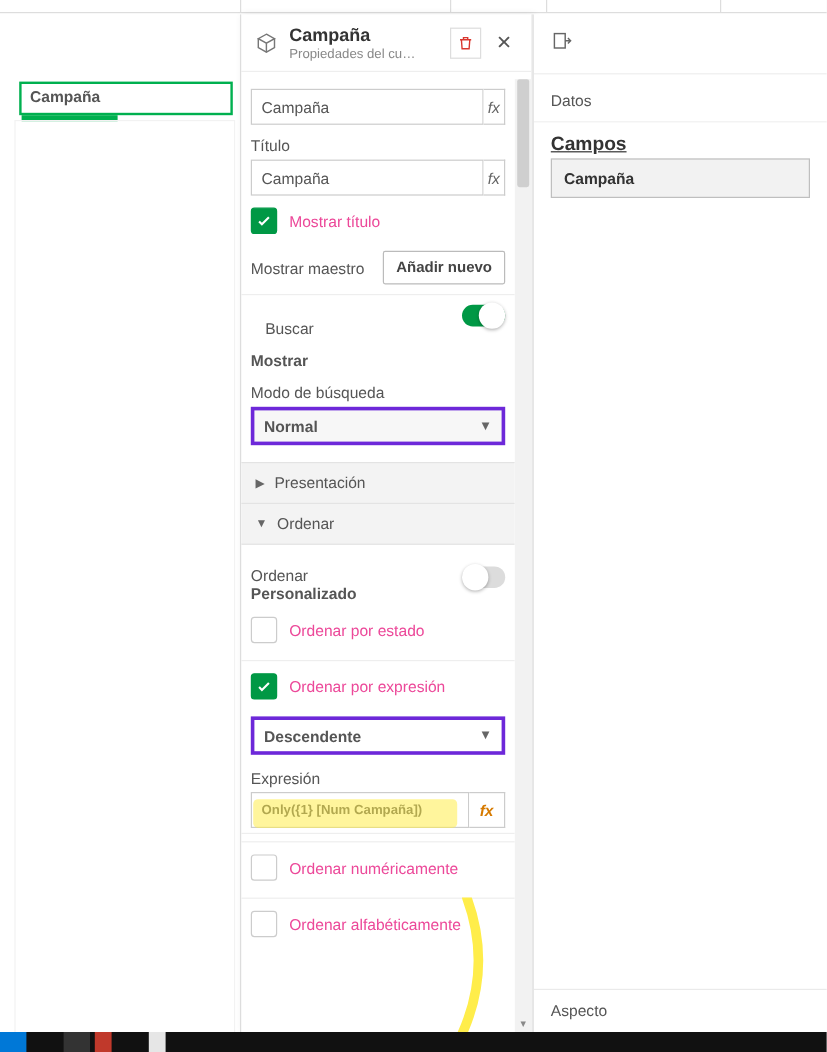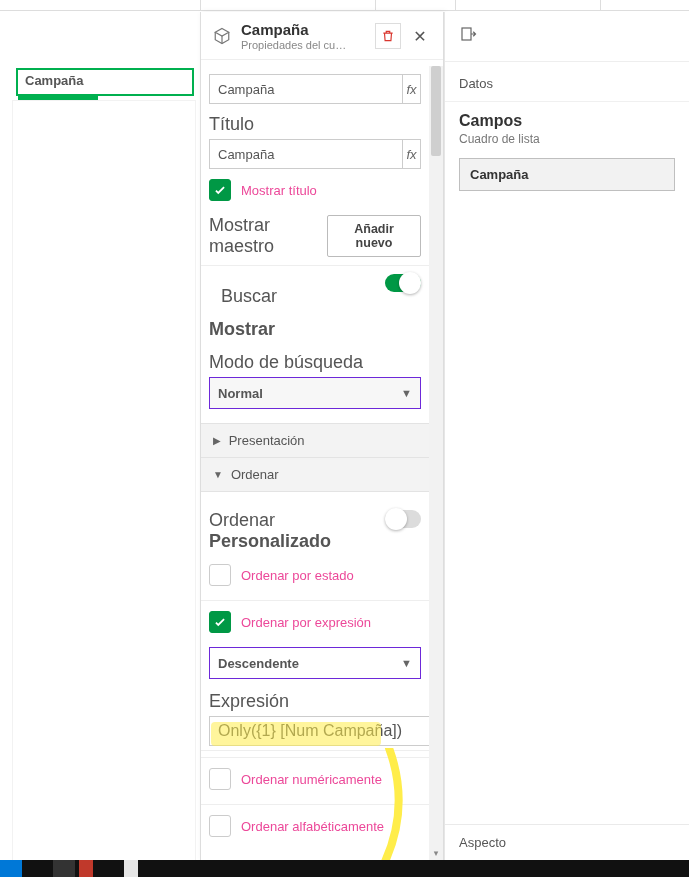--- a/index.html
+++ b/index.html
@@ -28,56 +28,56 @@
   .iconbtn.red { color: #d9362e; }
   .iconbtn.plain { border: none; font-size: 16px; color: #555; }
 
   .panel-body { position: absolute; left: 0; right: 14px; top: 56px; bottom: 0; overflow: hidden; padding: 6px 8px 0 8px; }
 
   .inputrow { display: flex; margin-bottom: 10px; }
   .txt { flex: 1; height: 30px; border: 1px solid #ccc; padding: 0 8px; font-size: 13px; color: #555; background: #fff; }
   .fxbtn { width: 30px; height: 30px; border: 1px solid #ccc; border-left: none; background: #fff; font-style: italic; font-size: 13px; color: #666; display: flex; align-items: center; justify-content: center; cursor: pointer; }
   .fxbtn.orange { color: #d67a00; font-weight: bold; }
 
-  .label { font-size: 18px; color: #555; margin: 6px 0 4px 0; }
+  .label { font-size: 13px; color: #555; margin: 6px 0 4px 0; }
   .label-strong { font-weight: bold; }
 
   .checkrow { display: flex; align-items: center; margin: 10px 0 14px 0; }
   .chk { width: 22px; height: 22px; border: 1px solid #ccc; border-radius: 3px; background: #fff; margin-right: 10px; display: flex; align-items: center; justify-content: center; cursor: pointer; flex-shrink: 0; }
   .chk.on { background: #009845; border-color: #009845; color: #fff; font-weight: bold; }
   .chk.on svg { stroke: #fff; }
   .chktext { font-size: 13px; color: #ec4899; }
 
   .rowflex { display: flex; align-items: center; justify-content: space-between; margin: 8px 0; }
   .btn-outline { border: 1px solid #bbb; background: #fff; padding: 6px 10px; font-size: 12.5px; font-weight: bold; color: #444; cursor: pointer; border-radius: 2px; }
 
   .toggle { width: 36px; height: 18px; border-radius: 10px; background: #009845; position: relative; cursor: pointer; }
   .toggle .knob { position: absolute; right: 0; top: -2px; width: 22px; height: 22px; border-radius: 50%; background: #fff; box-shadow: 0 1px 3px rgba(0,0,0,.3); }
   .toggle.off { background: #dcdcdc; }
   .toggle.off .knob { left: 0; right: auto; }
 
-  .select { display: flex; align-items: center; justify-content: space-between; height: 32px; border: 1px solid #6d28d9; background: #f7f7f7; padding: 0 8px; font-size: 13px; font-weight: bold; color: #555; cursor: pointer; }
+  .select { display: flex; align-items: center; justify-content: space-between; height: 32px; border: 3px solid #6d28d9; background: #f7f7f7; padding: 0 8px; font-size: 13px; font-weight: bold; color: #555; cursor: pointer; }
   .select .caret { font-size: 11px; color: #666; }
 
   .section { margin: 0 -8px; border-top: 1px solid #e3e3e3; border-bottom: 1px solid #e3e3e3; padding: 9px 12px; background: #f3f3f3; font-size: 13px; color: #555; cursor: pointer; display: flex; align-items: center; }
   .section .tri { margin-right: 8px; font-size: 10px; color: #666; }
 
   .hl { position: relative; display: inline-block; }
   .hl::before { content: ""; position: absolute; left: -4px; right: -4px; top: -2px; bottom: -2px; background: #ffed4a; border-radius: 6px; z-index: -1; }
 
   .hl-toggle { position: relative; }
   .hl-toggle::before { content: ""; position: absolute; left: -6px; right: -6px; top: -6px; bottom: -6px; background: #ffed4a; border-radius: 14px; z-index: -1; }
 
   .anno-curve { position: absolute; }
 
   .right { position: absolute; left: 444px; top: 12px; width: 245px; height: 848px; background: #fff; border-left: 1px solid #e6e6e6; }
   .right-top { height: 50px; border-bottom: 1px solid #eee; display: flex; align-items: center; padding-left: 14px; }
   .right-top-icon { font-size: 18px; color: #666; }
   .right-section { padding: 14px 26px 10px 14px; font-size: 13px; color: #555; border-bottom: 1px solid #f0f0f0; }
-  .right-h { font-size: 16px; font-weight: bold; color: #333; margin: 4px 0 2px 0; }
+  .right-h { font-size: 16px; font-weight: bold; color: #333; margin: 4px 0 2px 0; text-decoration: underline; }
   .right-sub { font-size: 12px; color: #777; margin-bottom: 12px; }
 
   .fieldchip { border: 1px solid #bfbfbf; background: #f2f2f2; padding: 8px 10px; font-size: 13px; font-weight: bold; color: #333; margin-bottom: 12px; cursor: pointer; }
   .addbtn { width: 100%; text-align: center; border: 1px solid #bfbfbf; background: #fff; padding: 8px 0; font-size: 13px; color: #444; cursor: pointer; border-radius: 2px; }
 
   .right-bottom { position: absolute; left: 0; right: 0; bottom: 0; border-top: 1px solid #eaeaea; padding: 10px 14px; font-size: 13px; color: #555; cursor: pointer; }
 
   .divider { height: 1px; background: #eee; margin: 4px -8px 6px -8px; }
 
   .taskbar { position: absolute; left: 0; bottom: 0; width: 689px; height: 17px; background: #111; }
@@ -205,21 +205,21 @@
       <span class="chktext hl">Ordenar por expresión</span>
     </div>
 
     <div class="select" style="background:#fff">
       <span>Descendente</span>
       <span class="caret">▼</span>
     </div>
 
     <div class="label" style="margin-top:12px">Expresión</div>
     <div class="inputrow">
-      <input class="txt" style="font-size: 16px;" value="Only({1} [Num Campaña])">
+      <input class="txt" style="font-size: 11px; font-weight: bold;" value="Only({1} [Num Campaña])">
       <div class="fxbtn orange"><i>f</i>x</div>
     </div>
 
     <div style="position:relative; top:-34px; height:0;">
       <div style="position:absolute; left:2px; width:170px; height:24px; background:#ffed4a; opacity:.55; pointer-events:none; border-radius:4px"></div>
     </div>
 
     <div class="divider" style="margin-top:-6px"></div>
 
     <div class="divider"></div>
@@ -253,21 +253,20 @@
         </svg>
     </span>
   </div>
 
   <div class="right-section">
     <span>Datos</span>
   </div>
 
   <div style="padding:6px 14px 0 14px">
     <div class="right-h">Campos</div>
-    <div class="right-sub">Cuadro de lista</div>
 
     <div class="fieldchip">
       <span class="hl">Campaña</span>
     </div>
 
   </div>
 
   <div class="right-bottom">
     <span>Aspecto</span>
   </div>

